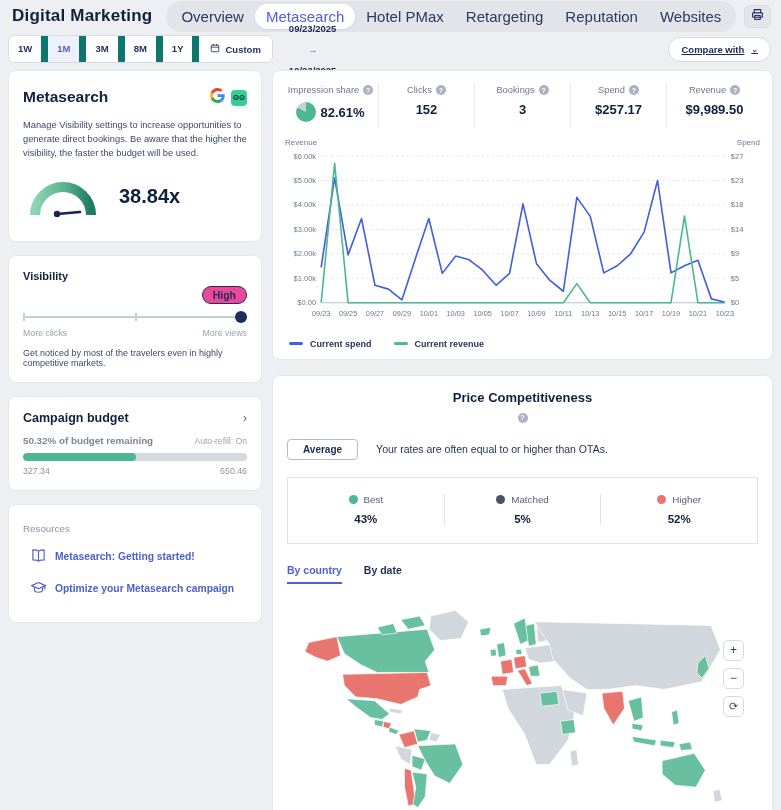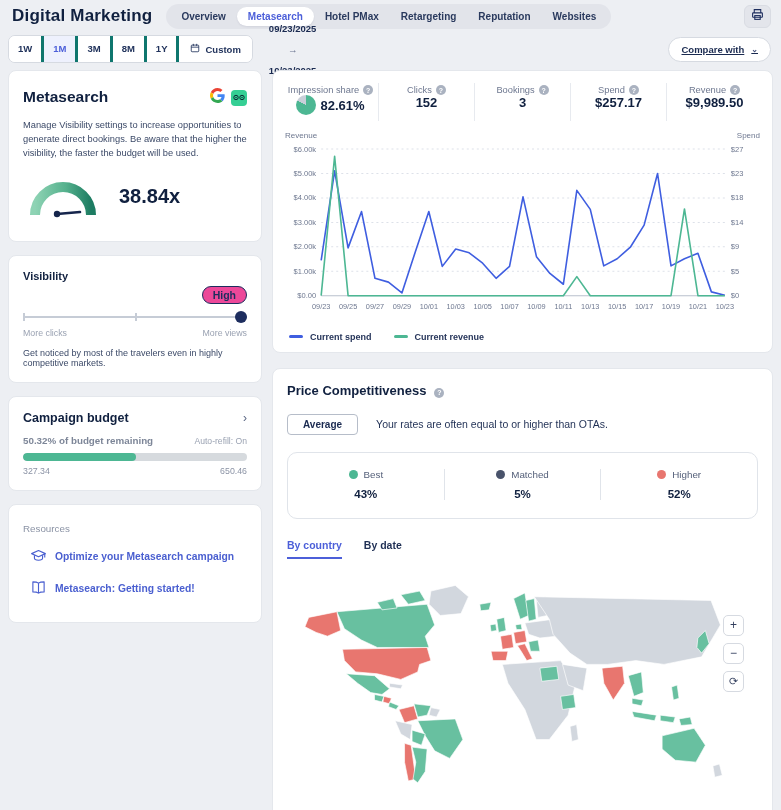--- a/index.html
+++ b/index.html
@@ -3,28 +3,28 @@
 <meta charset="utf-8">
 <style>
   * { margin:0; padding:0; box-sizing:border-box; }
   html,body { width:781px; height:810px; overflow:hidden; }
   body { background:#edeff3; font-family:"Liberation Sans", sans-serif; color:#16254c; }
 
   
   .header { display:flex; align-items:center; padding:4px 10px 2px 12px; height:30px; }
   .page-title { font-size:17px; font-weight:800; letter-spacing:.2px; color:#10203f; }
   .tab-pill-group { display:flex; align-items:center; background:#e2e4ea; border-radius:16px; padding:3px 4px; margin-left:14px; }
-  .tab-pill { font-size:10px; font-weight:700; color:#2a3a5e; padding:4px 11px; border-radius:13px; cursor:pointer; white-space:nowrap; }
+  .tab-pill { font-size:15px; font-weight:400; color:#2a3a5e; padding:4px 11px; border-radius:13px; cursor:pointer; white-space:nowrap; }
   .tab-pill.active { background:#fff; color:#4c5fd9; box-shadow:0 1px 2px rgba(20,30,70,.08); }
   .print-btn { margin-left:auto; width:27px; height:23px; background:#e3e5eb; border:1px solid #d9dce3; border-radius:6px; display:flex; align-items:center; justify-content:center; cursor:pointer; }
 
   
   .toolbar { display:flex; align-items:center; padding:4px 10px 0 8px; height:34px; }
   .seg-group { display:flex; background:#fff; border:1px solid #d6dae1; border-radius:7px; overflow:hidden; }
-  .seg-btn { font-size:9.5px; font-weight:700; color:#21335c; padding:7px 9px; border-right:3px solid #0f766e; cursor:pointer; background:#fff; min-width:27px; text-align:center; }
+  .seg-btn { font-size:9.5px; font-weight:700; color:#21335c; padding:7px 9px; border-right:7px solid #0f766e; cursor:pointer; background:#fff; min-width:27px; text-align:center; }
   .seg-btn.selected { color:#4c5fd9; background:#eef1fd; }
   .seg-btn.custom { display:flex; align-items:center; gap:5px; border-right:none; padding:7px 11px; }
   .date-range { display:flex; align-items:center; gap:10px; margin-left:16px; font-size:9.5px; font-weight:700; color:#1a2a50;flex-direction:column; }
   .date-arrow { color:#6a7490; font-weight:400; }
   .compare-btn { margin-left:auto; display:flex; align-items:center; gap:7px; background:#fff; border:1px solid #d6dae1; border-radius:15px; font-size:9.5px; font-weight:600; color:#1a2a50; padding:6px 12px; cursor:pointer;text-decoration:underline; }
   .chev { font-size:8px; color:#45527a; }
 
   
   .main { display:flex; gap:10px; padding:6px 8px 0 8px; align-items:flex-start; }
   .left-col { width:254px; flex:0 0 254px; display:flex; flex-direction:column; gap:13px; }
@@ -66,36 +66,36 @@
   .res-title { font-size:9.8px; color:#8b93a5; margin-top:4px; }
   .res-link { display:flex; align-items:center; gap:9px; margin-top:14px; padding-left:8px; cursor:pointer; }
   .res-link span.txt { font-size:10.3px; font-weight:700; color:#4a5fd0; }
 
   
   .kpi-row { display:flex; }
   .kpi { flex:1; text-align:center; padding:2px 0 6px; border-left:1px solid #e7eaef; }
   .kpi:first-child { border-left:none; }
   .kpi-label { font-size:9.3px; color:#6e7890; display:flex; align-items:center; justify-content:center; gap:4px; }
   .help-ic { width:10px; height:10px; border-radius:50%; background:#aab2c0; color:#fff; font-size:7px; font-weight:700; display:inline-flex; align-items:center; justify-content:center; }
-  .kpi-value { font-size:13px; font-weight:800; color:#10203f; display:flex; align-items:center; justify-content:center; gap:4px; }
+  .kpi-value { font-size:13px; font-weight:800; color:#10203f; margin-top:7px; display:flex; align-items:center; justify-content:center; gap:4px; }
   .pie { width:20px; height:20px; border-radius:50%; }
 
   
   .chart-wrap { margin-top:6px; }
   .legend { display:flex; gap:22px; margin:8px 0 0 6px; }
   .legend-item { display:flex; align-items:center; gap:7px; font-size:9px; font-weight:700; color:#26355a; }
   .legend-dash { width:14px; height:3px; border-radius:2px; }
 
   
-  .pc-title-row { display:flex; align-items:flex-end; gap:8px; }
+  .pc-title-row { display:flex; align-items:center; gap:8px;flex-direction:column; }
   .pc-title { font-size:13px; font-weight:800; color:#10203f; }
   .pc-rating-row { display:flex; align-items:center; gap:18px; margin-top:16px; }
   .avg-badge { border:1.6px solid #b6bdc9; border-radius:4px; font-size:10px; font-weight:800; color:#1a2a50; padding:4px 15px; background:#fff; }
   .pc-rating-text { font-size:10.5px; color:#1f2f54; }
-  .pc-stats { display:flex; border:1px solid #e0e4ea; border-radius:10px; margin-top:17px; padding:16px 0 18px; }
+  .pc-stats { display:flex; border:1px solid #e0e4ea; border-radius:0; margin-top:17px; padding:16px 0 18px; }
   .pc-stat { flex:1; text-align:center; border-left:1px solid #e0e4ea; }
   .pc-stat:first-child { border-left:none; }
   .pc-stat-label { display:flex; align-items:center; justify-content:center; gap:6px; font-size:9.8px; color:#55607a; }
   .pc-dot { width:9px; height:9px; border-radius:50%; }
   .pc-stat-value { font-size:11.5px; font-weight:800; color:#10203f; margin-top:8px; }
   .pc-tabs { display:flex; gap:22px; margin-top:20px; }
   .pc-tab { font-size:10.5px; font-weight:700; color:#1f2f54; padding-bottom:6px; cursor:pointer; }
   .pc-tab.active { color:#4c5fd9; border-bottom:2px solid #4c5fd9; }
   .map-wrap { position:relative; margin-top:8px; height:243px; }
   .map-svg { display:block; margin:0 auto; }
@@ -232,35 +232,35 @@
         <span>327.34</span>
         <span>650.46</span>
       </div>
     </div>
 
     <div class="card" style="padding-bottom:24px;">
       <div class="res-title">Resources</div>
       <div class="res-link">
         <span>
           <svg width="15" height="13" viewBox="0 0 24 20" fill="none" stroke="#4a5fd0" stroke-width="1.8" stroke-linejoin="round">
+              <path d="M12 3c-2-1.5-5-2-9-2v16c4 0 7 .5 9 2 2-1.5 5-2 9-2V1c-4 0-7 .5-9 2z"></path>
+              <path d="M12 3v16"></path>
+            </svg>
+        </span>
+        <span class="txt">Metasearch: Getting started!</span>
+      </div>
+      <div class="res-link">
+        <span>
+          <svg width="15" height="13" viewBox="0 0 24 20" fill="none" stroke="#4a5fd0" stroke-width="1.8" stroke-linejoin="round">
               <path d="M12 2 1 7l11 5 11-5-11-5z"></path>
               <path d="M5.5 9.5v5c0 1.5 3 3 6.5 3s6.5-1.5 6.5-3v-5"></path>
               <path d="M22 7v6"></path>
             </svg>
         </span>
         <span class="txt">Optimize your Metasearch campaign</span>
-      </div>
-      <div class="res-link">
-        <span>
-          <svg width="15" height="13" viewBox="0 0 24 20" fill="none" stroke="#4a5fd0" stroke-width="1.8" stroke-linejoin="round">
-              <path d="M12 3c-2-1.5-5-2-9-2v16c4 0 7 .5 9 2 2-1.5 5-2 9-2V1c-4 0-7 .5-9 2z"></path>
-              <path d="M12 3v16"></path>
-            </svg>
-        </span>
-        <span class="txt">Metasearch: Getting started!</span>
       </div>
     </div>
   </div>
 
   <div class="right-col">
 
     <div class="card" style="padding:12px 10px 10px;">
       <div class="kpi-row" id="kpi-row">
           <div class="kpi">
             <div class="kpi-label">

